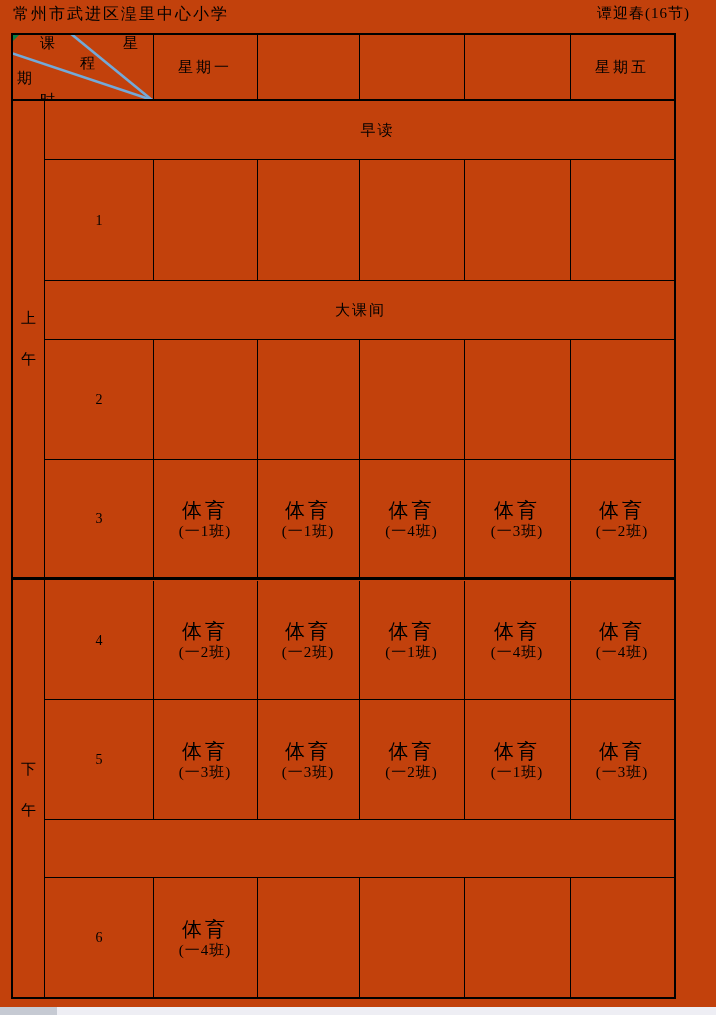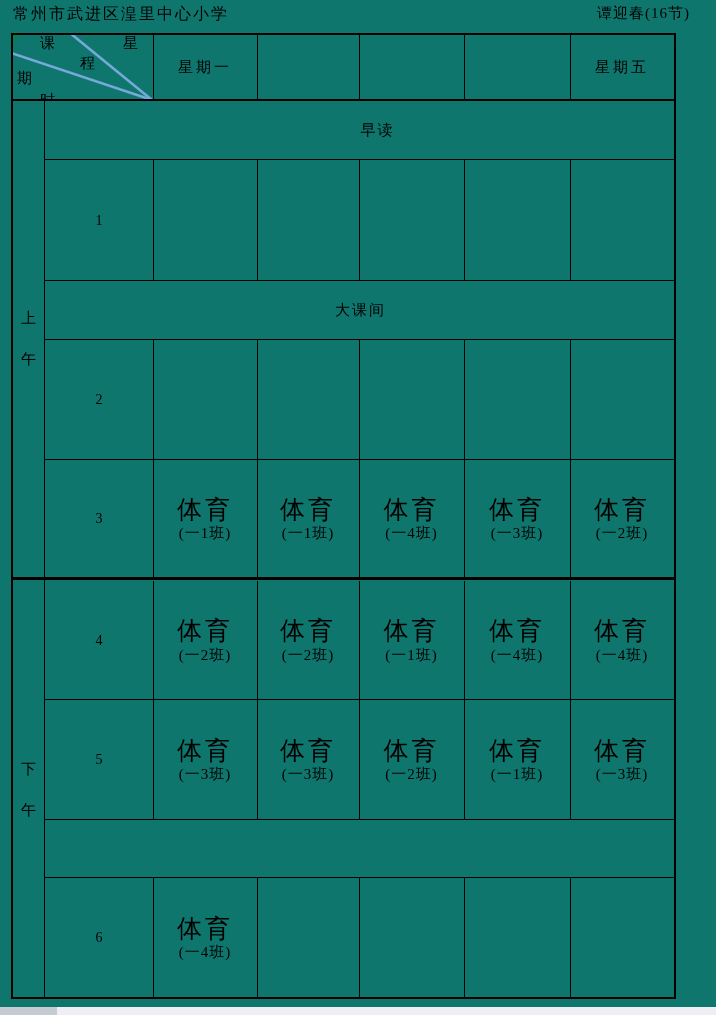--- a/index.html
+++ b/index.html
@@ -1,18 +1,18 @@
 <!DOCTYPE html>
 <html><head>
 <meta charset="utf-8">
 <style>
   html,body{margin:0;padding:0;background:#ffffff;}
   body{width:716px;height:1015px;overflow:hidden;
        font-family:"Liberation Serif","DejaVu Serif",serif;color:#000;}
-  .sheet{position:relative;width:716px;height:1015px;background:#0f766e;}
+  .sheet{position:relative;width:716px;height:1015px;background:#c2410c;}
 
   .abs{position:absolute;box-sizing:border-box;}
 
   
   .title-left{left:13px;top:4px;font-size:16px;letter-spacing:2px;white-space:nowrap;}
   .title-right{right:26px;top:4px;font-size:15px;letter-spacing:1px;white-space:nowrap;}
 
   
   .ln{position:absolute;background:#000;}
   .outer{position:absolute;left:11px;top:33px;width:665px;height:966px;
@@ -20,21 +20,21 @@
 
   
   .cell{position:absolute;box-sizing:border-box;display:flex;align-items:center;justify-content:center;}
   .day-head{font-size:15px;letter-spacing:3px;}
   .band{font-size:15px;letter-spacing:2px;}
   .period{font-size:14px;}
   .section{flex-direction:column;font-size:15px;}
   .section span{display:block;line-height:1;}
   .section .gap{height:26px;}
   .dc{flex-direction:column;}
-  .subj{font-size:25px;letter-spacing:3px;line-height:1.15;white-space:nowrap;}
+  .subj{font-size:20px;letter-spacing:3px;line-height:1.15;white-space:nowrap;}
   .grp{font-size:15px;letter-spacing:1px;line-height:1.2;white-space:nowrap;}
 
   
   .corner{position:absolute;left:11px;top:33px;width:142px;height:68px;overflow:hidden;}
   .corner .ch{position:absolute;font-size:15px;line-height:1;}
   .flag{position:absolute;left:2px;top:2px;width:0;height:0;
         border-top:6px solid #0b8043;border-right:6px solid transparent;}
 
   
   .sb-track{position:absolute;left:0;top:1007px;width:716px;height:8px;background:#eeeef4;}

